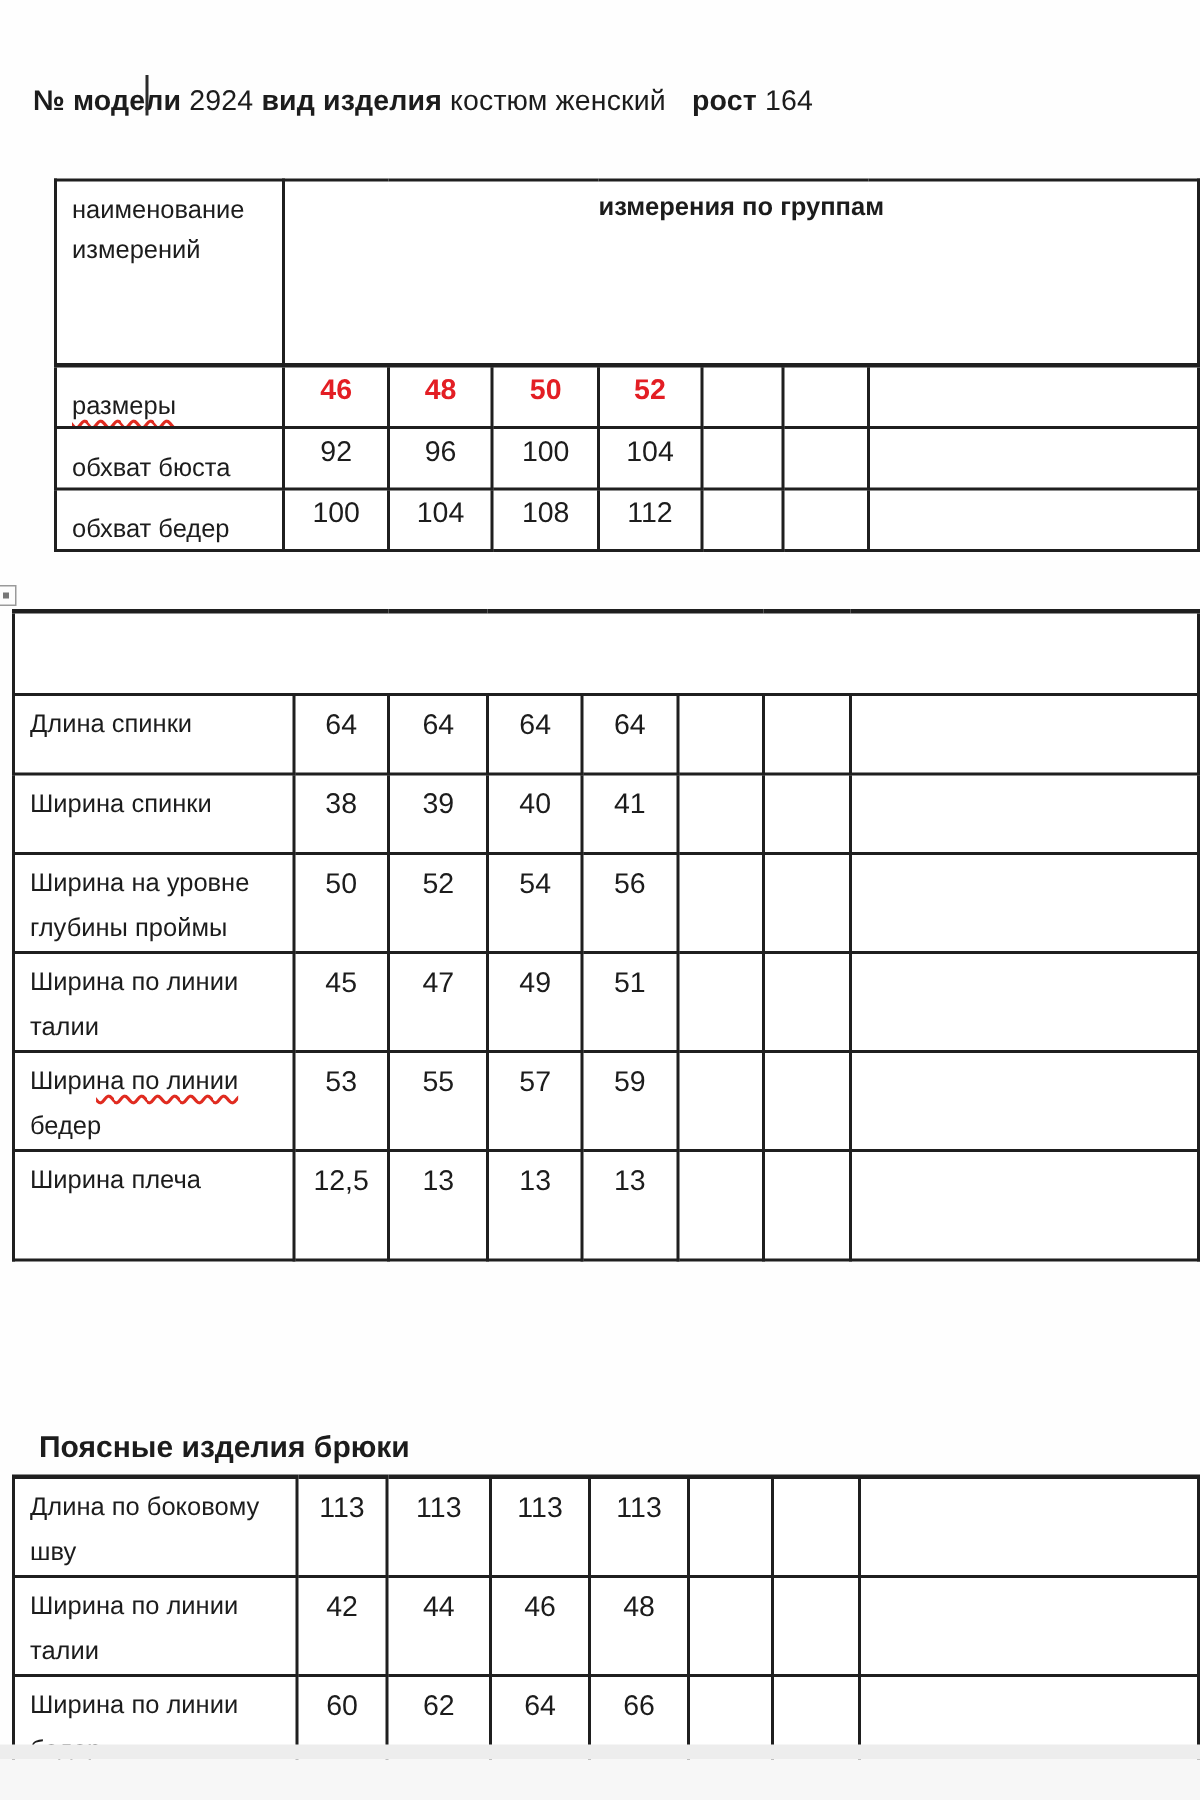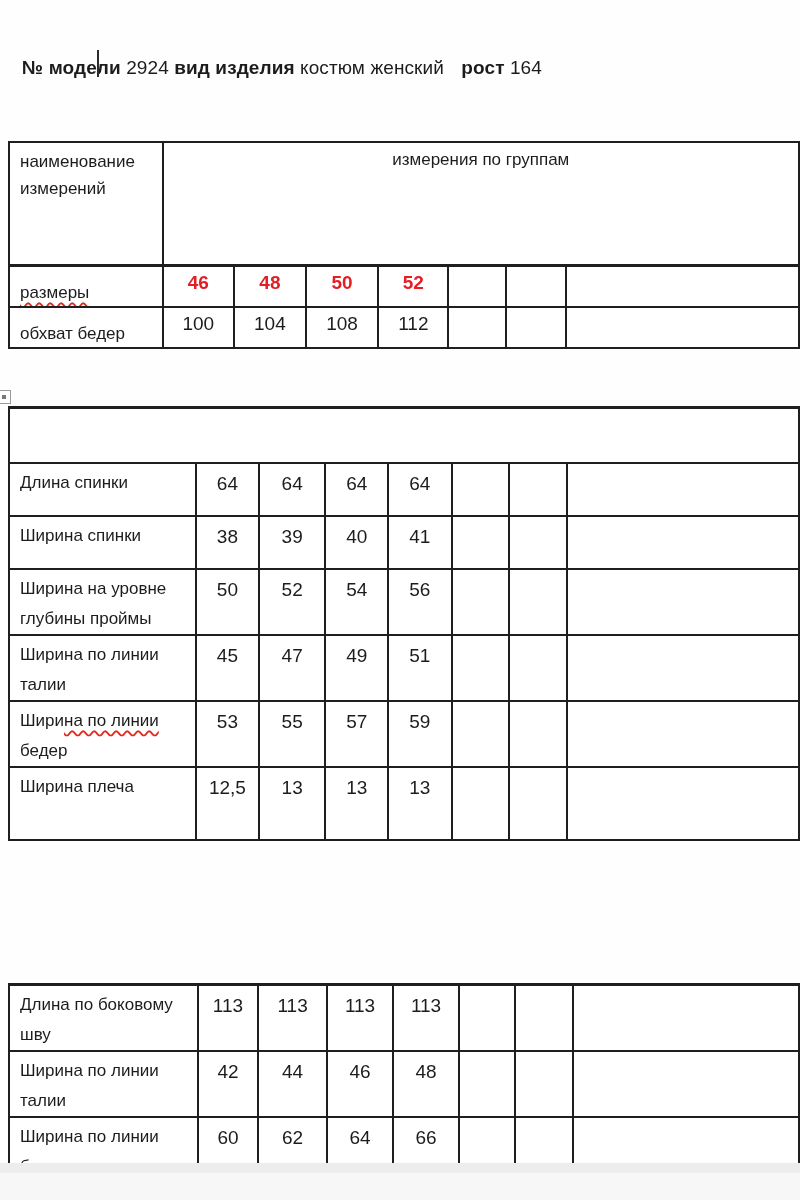--- a/index.html
+++ b/index.html
@@ -30,28 +30,28 @@
   .red{color:var(--size-red);font-weight:700;}
   .wavy{
     text-decoration-line:underline;
     text-decoration-style:wavy;
     text-decoration-color:var(--squiggle);
     text-decoration-thickness:1.5px;
     text-underline-offset:4px;
   }
 
   
-  #t1{top:141px;}
+  #t1{top:119px;margin-left:28px;}
   #t1 .ln{line-height:27px;}
   #t1 .val{padding-top:2px;line-height:27px;}
   #t1 .lbl{padding-top:12px;}
   #t1 tr.hdr td{border-bottom-width:3px;}
   .hdr-left{font-size:17px;padding:5px 6px 0 10px;}
   .hdr-left .ln{line-height:32px;}
-  .hdr-right{font-size:17px;text-align:center;padding-top:7px;}
+  .hdr-right{font-size:17px;text-align:center;padding-top:7px;font-weight:bold;}
 
   
   .section-heading{position:absolute;left:26px;font-weight:700;font-size:20px;white-space:nowrap;}
   #h-tunic{top:378px;}
   #h-trousers{top:954px;}
 
   #t2{top:406px;}
   #t3{top:983px;}
   #t2 tr:first-child td{border-top-width:3px;}
   #t3 tr:first-child td{border-top-width:3px;}
@@ -101,20 +101,32 @@
         <span class="ln wavy">размеры</span>
       </td>
       <td class="val red">46</td>
       <td class="val red">48</td>
       <td class="val red">50</td>
       <td class="val red">52</td>
       <td class="val"></td>
       <td class="val"></td>
       <td class="val"></td>
     </tr>
+    <tr style="height:34px">
+      <td class="lbl">
+        <span class="ln">обхват бюста</span>
+      </td>
+      <td class="val">92</td>
+      <td class="val">96</td>
+      <td class="val">100</td>
+      <td class="val">104</td>
+      <td class="val"></td>
+      <td class="val"></td>
+      <td class="val"></td>
+    </tr>
     <tr style="height:23px">
       <td class="lbl">
         <span class="ln">обхват бедер</span>
       </td>
       <td class="val">100</td>
       <td class="val">104</td>
       <td class="val">108</td>
       <td class="val">112</td>
       <td class="val"></td>
       <td class="val"></td>
@@ -213,20 +225,21 @@
       <td class="val">13</td>
       <td class="val">13</td>
       <td class="val">13</td>
       <td class="val"></td>
       <td class="val"></td>
       <td class="val"></td>
     </tr>
   </tbody>
     </table>
 
+  <div id="h-trousers" class="section-heading">Поясные изделия брюки</div>
 
   <table id="t3">
     <colgroup>
       <col style="width:202px">
         <col style="width:78px">
         <col style="width:94px">
         <col style="width:88px">
       <col style="width:89px">
         <col style="width:93px">
         <col style="width:95px">

